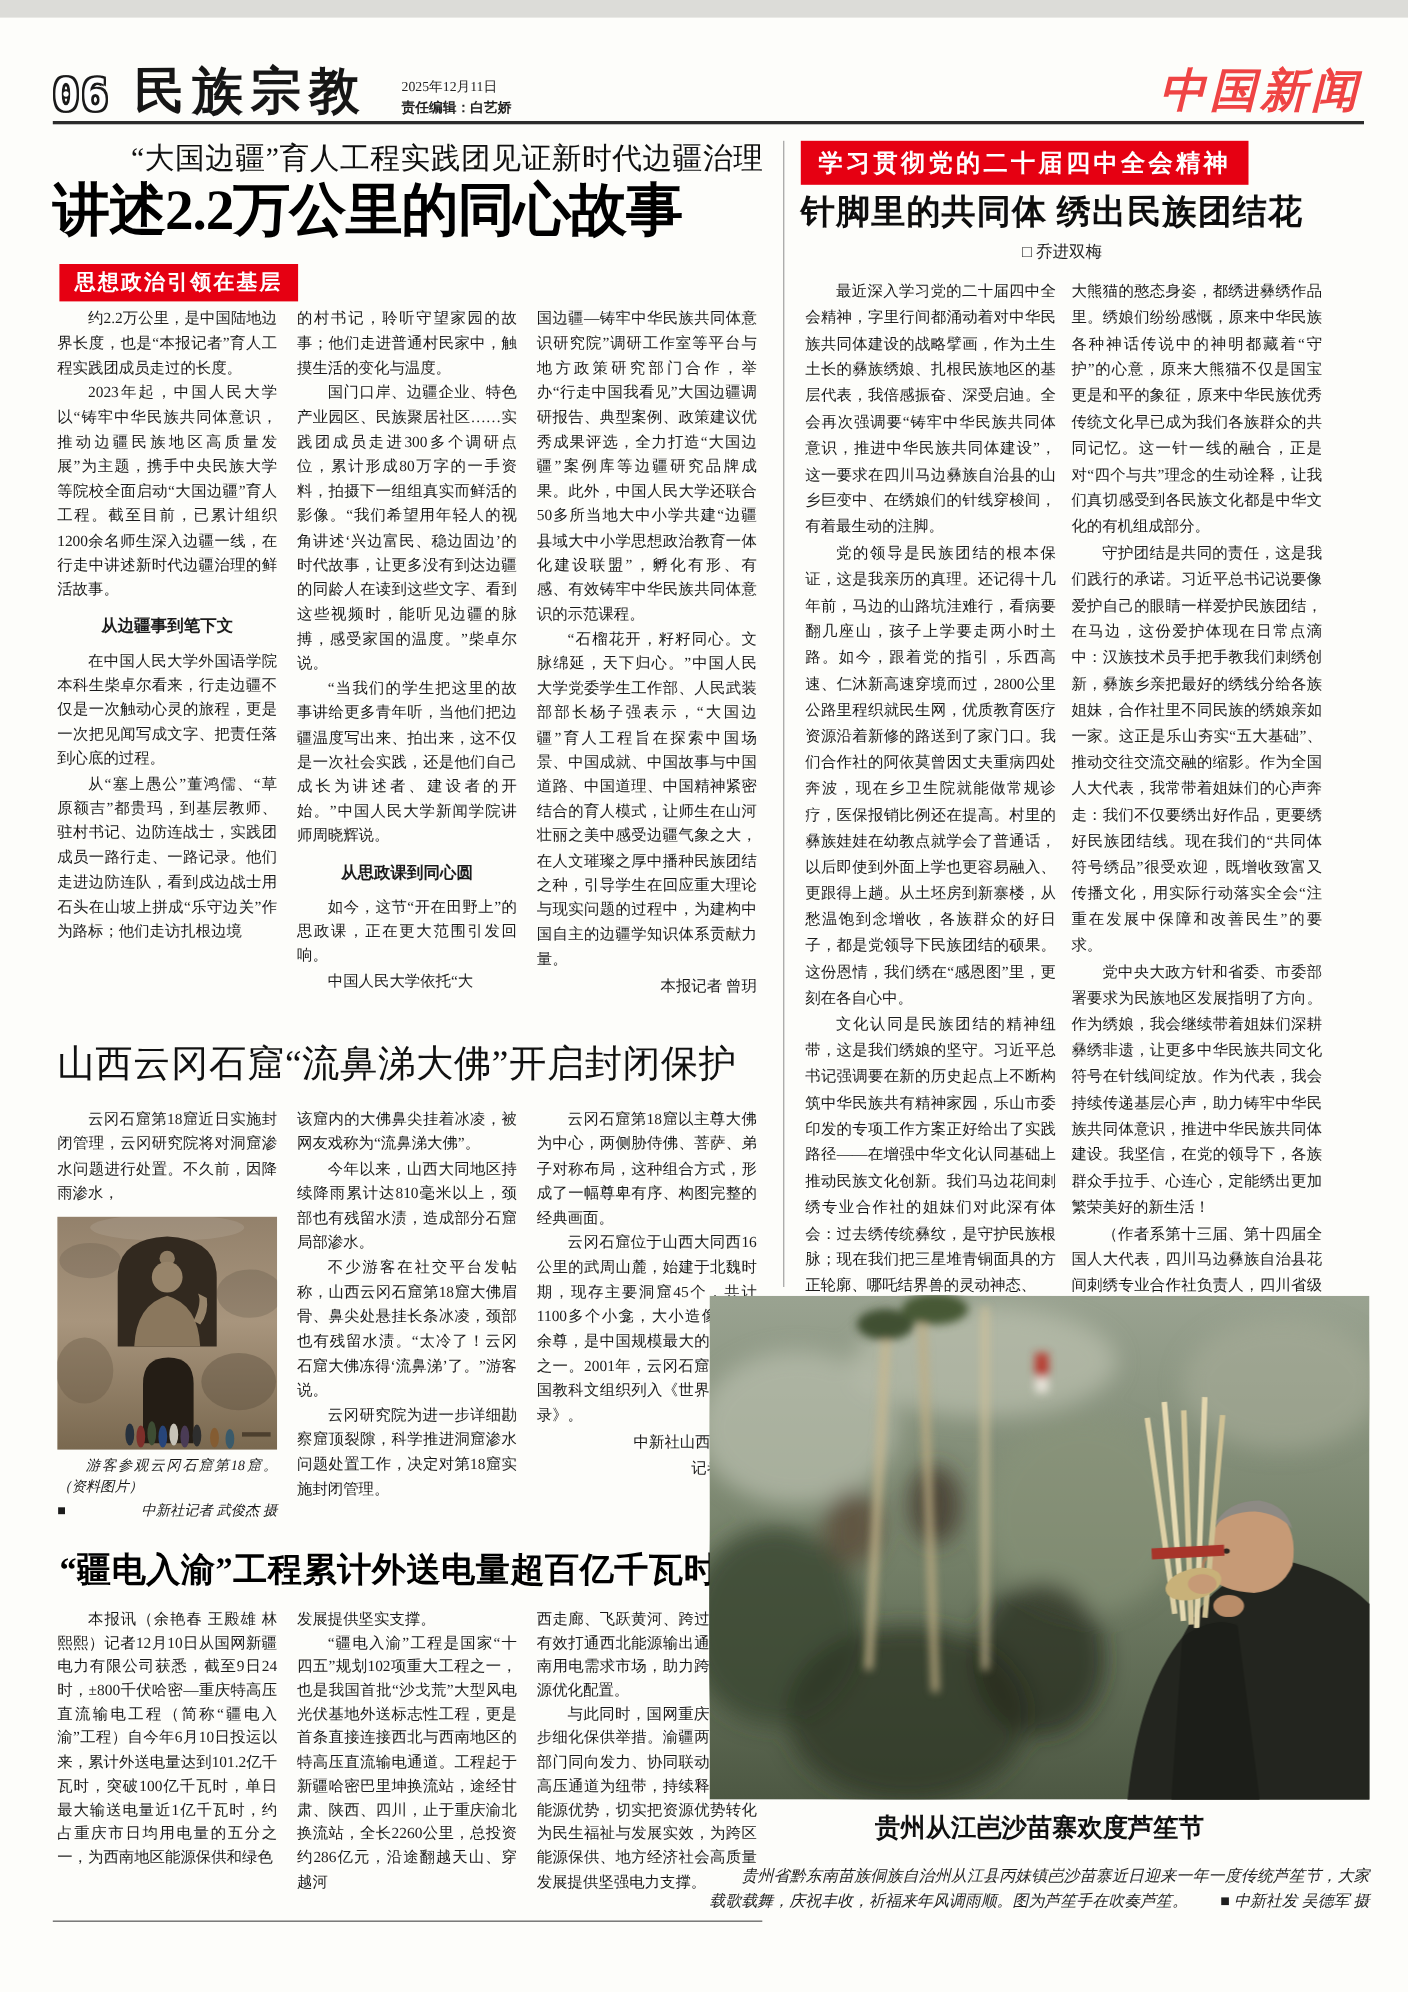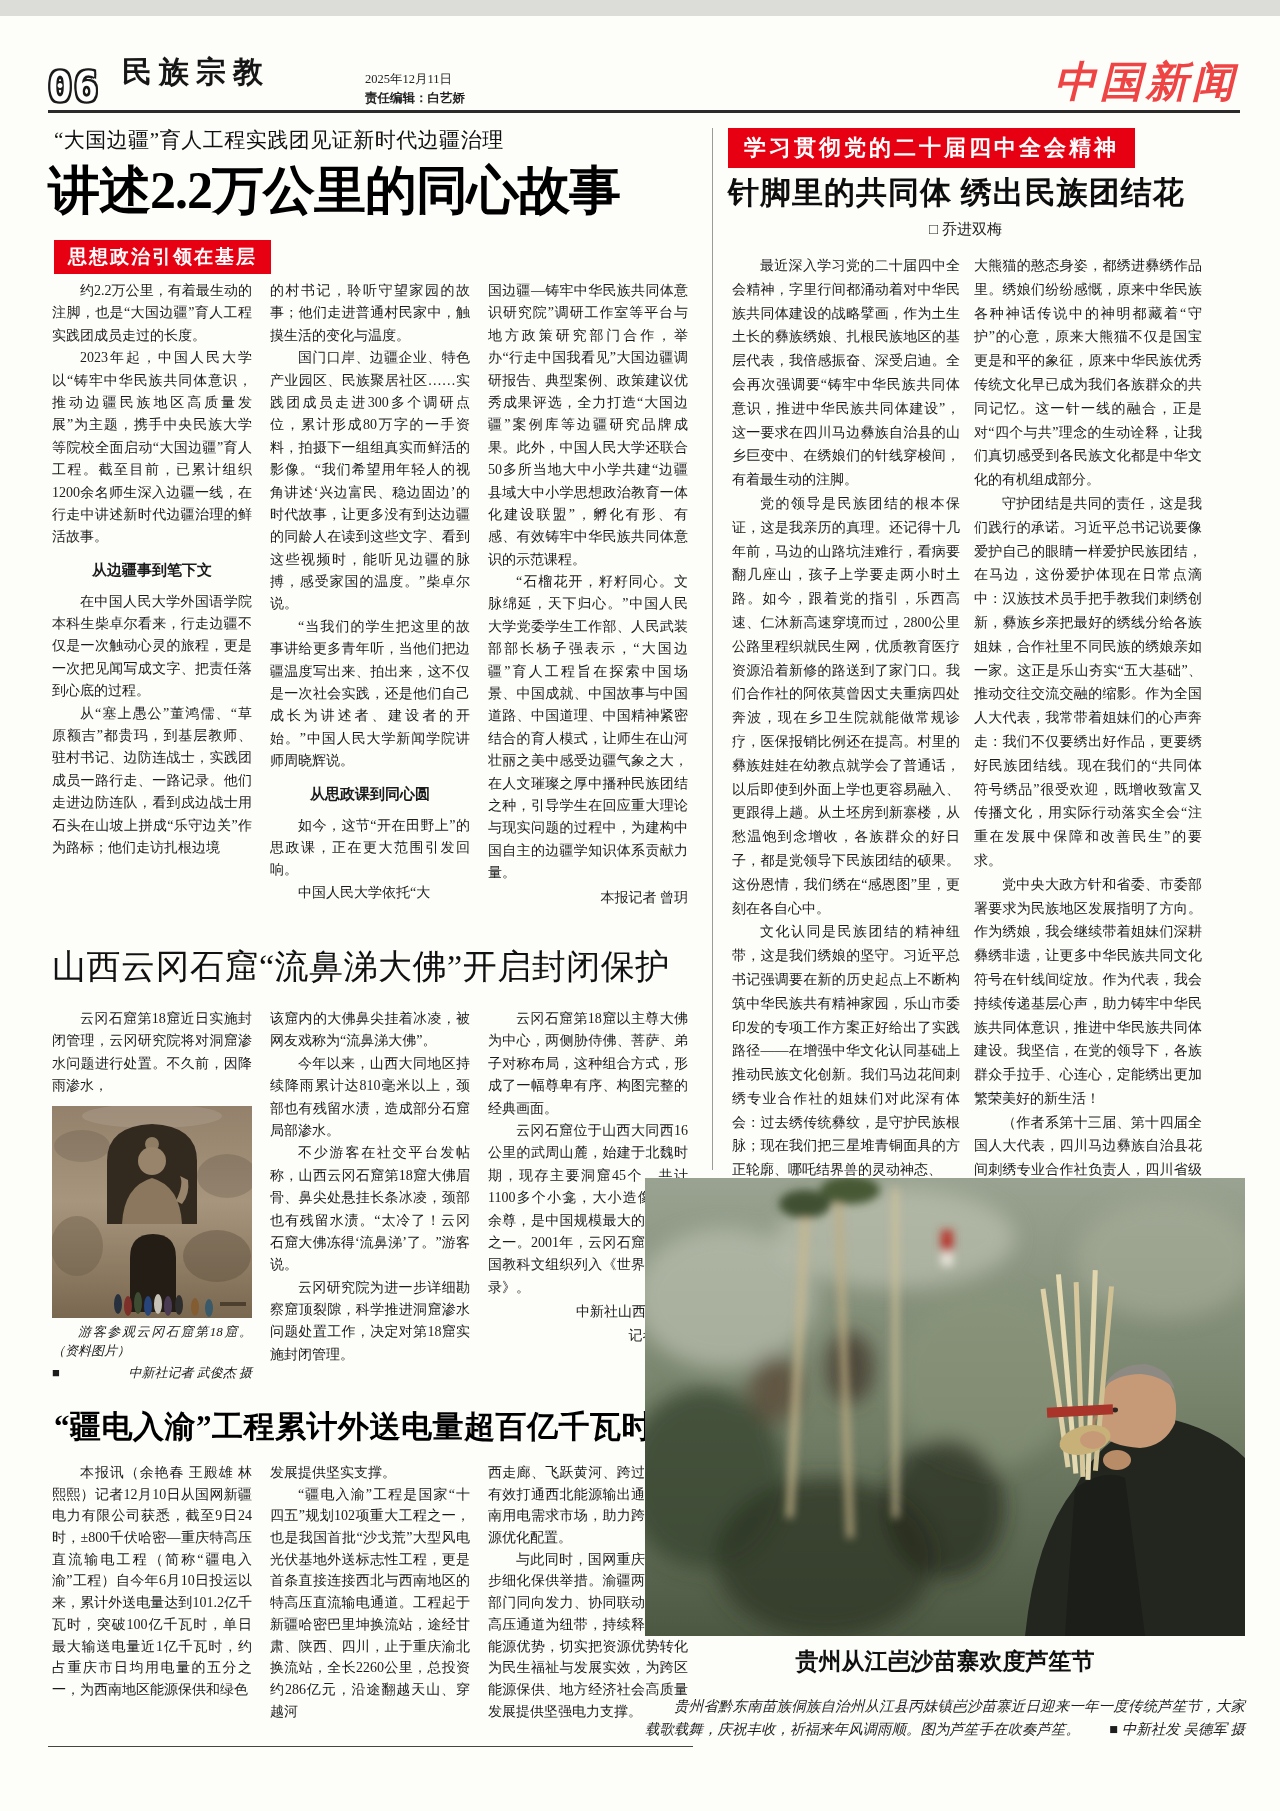--- a/index.html
+++ b/index.html
@@ -4,39 +4,39 @@
 <style>
   html,body{margin:0;padding:0;background:#dcdcd8;}
   .page{position:relative;width:1280px;height:1811px;margin:16px auto;background:#fdfdfa;
         font-family:"Liberation Serif","DejaVu Serif",serif;color:#1b1b1b;overflow:hidden;}
 
   
   .pageno{position:absolute;left:48px;top:48px;font-family:"DejaVu Sans Mono",monospace;
           font-size:40px;font-weight:bold;color:#fff;letter-spacing:2px;
           text-shadow:-2px 0 #1a1a1a,2px 0 #1a1a1a,0 -2px #1a1a1a,0 2px #1a1a1a,
                       -2px -2px #1a1a1a,2px 2px #1a1a1a,-2px 2px #1a1a1a,2px -2px #1a1a1a;}
-  .secttitle{position:absolute;left:122px;top:36px;font-size:30px;font-weight:600;
+  .secttitle{position:absolute;left:122px;top:36px;font-size:46px;font-weight:600;
              letter-spacing:7px;color:#161616;}
   .dateblock{position:absolute;left:365px;top:54px;font-size:12.5px;line-height:1.55;color:#222;}
   .dateblock .ed{font-weight:bold;font-family:Liberation Serif, serif;}
   .masthead{position:absolute;right:42px;top:38px;font-size:42px;font-weight:bold;font-style:italic;
             color:#ef4444;letter-spacing:4px;}
   .hdr-rule{position:absolute;left:48px;top:94px;width:1192px;height:3px;background:#2b2b2b;}
 
   
   .col{position:absolute;width:200px;font-size:14px;line-height:1.6;text-align:justify;}
   .p{margin:0;text-indent:2em;}
   .pc{margin:0;}
   .sub{margin:9px 0;text-align:center;font-weight:bold;font-size:15px;text-indent:0;}
   .by{margin:2px 0 0;text-align:right;text-indent:0;}
   .vdivider{position:absolute;left:712px;top:112px;width:1px;height:1042px;background:#9a9a9a;}
   .redbox{background:#e60012;color:#fff;font-weight:bold;font-family:"Liberation Sans","DejaVu Sans",sans-serif;}
 
   
-  .m-kicker{position:absolute;left:54px;top:110px;width:640px;font-size:21px;color:#101010;letter-spacing:0.5px;}
+  .m-kicker{position:absolute;left:54px;top:110px;width:640px;font-size:27px;color:#101010;letter-spacing:0.5px;text-align:right;}
   .m-headline{position:absolute;left:48px;top:140px;width:650px;font-size:52px;font-weight:900;
               letter-spacing:-1px;color:#000;}
   .m-tag{position:absolute;left:54px;top:224px;padding:4px 14px;font-size:19px;letter-spacing:2px;}
   .m-col1{left:52px;top:264px;}
   .m-col2{left:270px;top:264px;}
   .m-col3{left:488px;top:264px;}
 
   
   .e-banner{position:absolute;left:728px;top:112px;padding:5px 16px;font-size:22px;letter-spacing:3px;}
   .e-headline{position:absolute;left:728px;top:156px;width:520px;font-size:31px;font-weight:600;
@@ -86,21 +86,21 @@
   </div>
   <div class="masthead">中国新闻</div>
   <div class="hdr-rule"></div>
   <div class="vdivider"></div>
 
   <div class="m-kicker">“大国边疆”育人工程实践团见证新时代边疆治理</div>
   <div class="m-headline">讲述2.2万公里的同心故事</div>
   <div class="m-tag redbox">思想政治引领在基层</div>
 
   <div class="col m-col1">
-    <p class="p">约2.2万公里，有着最生动的注脚，也是“大国边疆”育人工程实践团成员走过的长度。</p>
+    <p class="p">约2.2万公里，是中国陆地边界长度，也是“本报记者”育人工程实践团成员走过的长度。</p>
     <p class="p">2023年起，中国人民大学以“铸牢中华民族共同体意识，推动边疆民族地区高质量发展”为主题，携手中央民族大学等院校全面启动“大国边疆”育人工程。截至目前，已累计组织1200余名师生深入边疆一线，在行走中讲述新时代边疆治理的鲜活故事。</p>
     <h4 class="sub">从边疆事到笔下文</h4>
     <p class="p">在中国人民大学外国语学院本科生柴卓尔看来，行走边疆不仅是一次触动心灵的旅程，更是一次把见闻写成文字、把责任落到心底的过程。</p>
     <p class="p">从“塞上愚公”董鸿儒、“草原额吉”都贵玛，到基层教师、驻村书记、边防连战士，实践团成员一路行走、一路记录。他们走进边防连队，看到戍边战士用石头在山坡上拼成“乐守边关”作为路标；他们走访扎根边境</p>
   </div>
   <div class="col m-col2">
     <p class="pc">的村书记，聆听守望家园的故事；他们走进普通村民家中，触摸生活的变化与温度。</p>
     <p class="p">国门口岸、边疆企业、特色产业园区、民族聚居社区……实践团成员走进300多个调研点位，累计形成80万字的一手资料，拍摄下一组组真实而鲜活的影像。“我们希望用年轻人的视角讲述‘兴边富民、稳边固边’的时代故事，让更多没有到达边疆的同龄人在读到这些文字、看到这些视频时，能听见边疆的脉搏，感受家国的温度。”柴卓尔说。</p>
     <p class="p">“当我们的学生把这里的故事讲给更多青年听，当他们把边疆温度写出来、拍出来，这不仅是一次社会实践，还是他们自己成长为讲述者、建设者的开始。”中国人民大学新闻学院讲师周晓辉说。</p>
     <h4 class="sub">从思政课到同心圆</h4>

